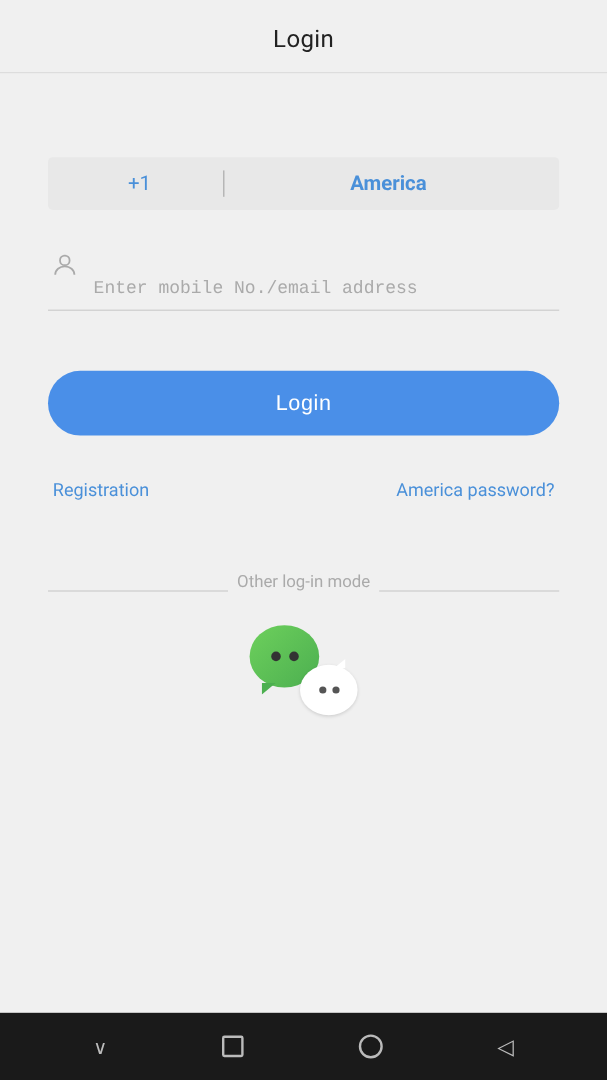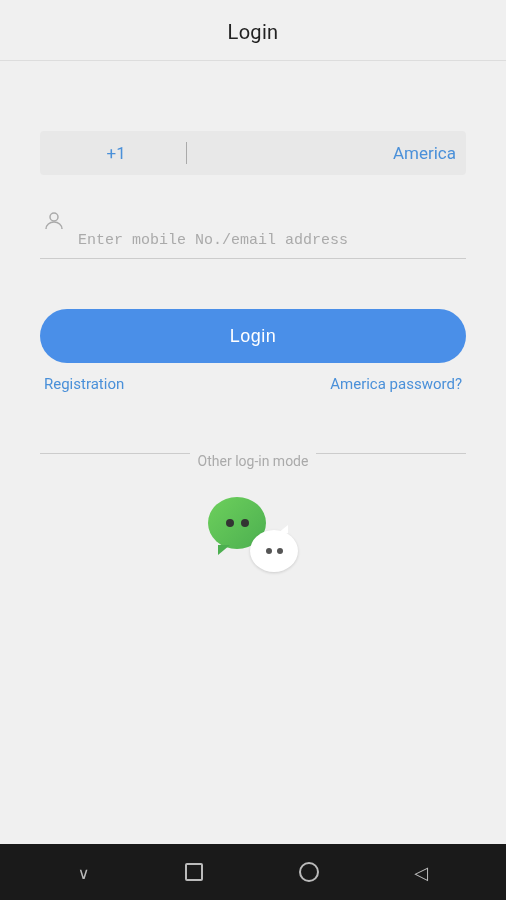--- a/index.html
+++ b/index.html
@@ -76,23 +76,23 @@
     .country-divider {
       width: 1px;
       height: 22px;
       background-color: #aaa;
       margin: 0 4px;
     }
 
     .country-name {
       color: #4a90d9;
       font-size: 17px;
-      font-weight: 400;
+      font-weight: 700;
       flex: 2;
-      text-align: right;
+      text-align: center;
     }
 
     
     .input-row {
       width: 100%;
       display: flex;
       align-items: center;
       border-bottom: 1px solid #ccc;
       padding: 10px 0;
       margin-top: 8px;
@@ -108,21 +108,21 @@
       justify-content: center;
     }
 
     .input-field {
       flex: 1;
       border: none;
       background: transparent;
       outline: none;
       font-size: 15px;
       color: #15803d;
-      font-family: Liberation Serif, serif;
+      font-family: Liberation Sans, sans-serif;
       margin-top: 38px;
     }
 
     .input-field::placeholder {
       color: #aaa;
       font-family: 'Courier New', monospace;
     }
 
     
     .login-button {
@@ -137,21 +137,21 @@
       font-weight: 400;
       cursor: pointer;
       letter-spacing: 0.5px;
     }
 
     
     .links-row {
       width: 100%;
       display: flex;
       justify-content: space-between;
-      margin-top: 12px;
+      margin-top: 36px;
       padding: 0 4px;
     }
 
     .link-text {
       color: #4a90d9;
       font-size: 15px;
       cursor: pointer;
       text-decoration: none;
     }
 
@@ -160,21 +160,21 @@
       width: 100%;
       margin-top: 60px;
       display: flex;
       flex-direction: column;
       align-items: center;
     }
 
     .other-login-divider {
       width: 100%;
       display: flex;
-      align-items: flex-start;
+      align-items: flex-end;
       gap: 8px;
     }
 
     .divider-line {
       flex: 1;
       height: 1px;
       background-color: #ccc;
     }
 
     .other-login-label {

